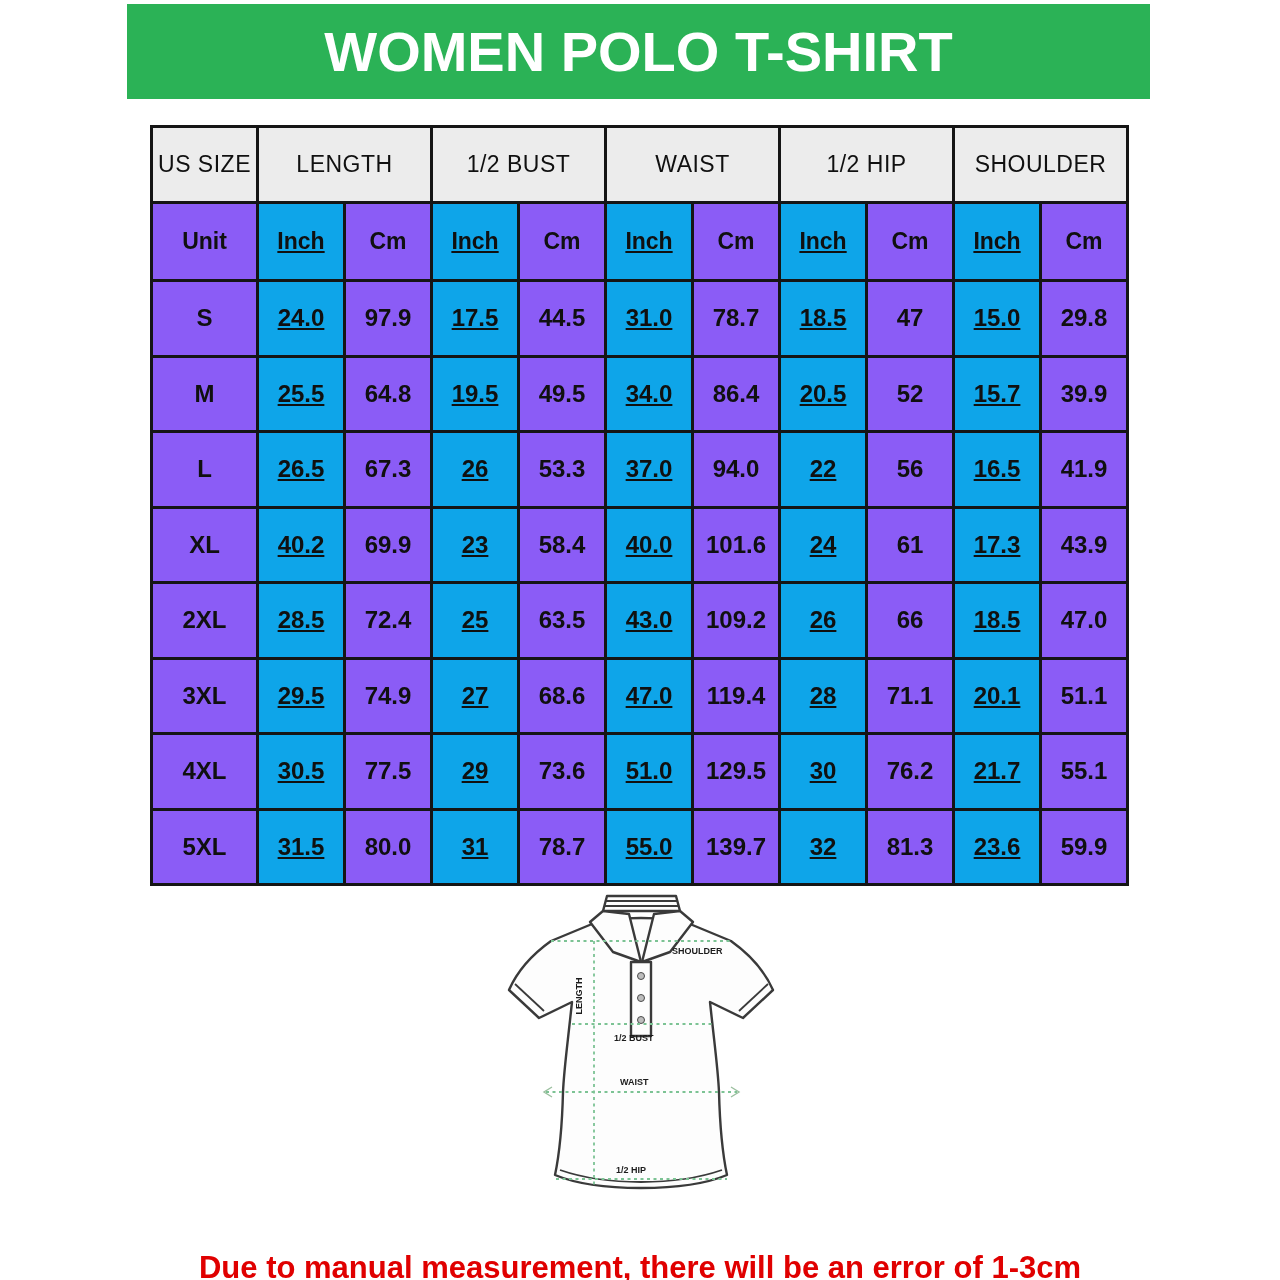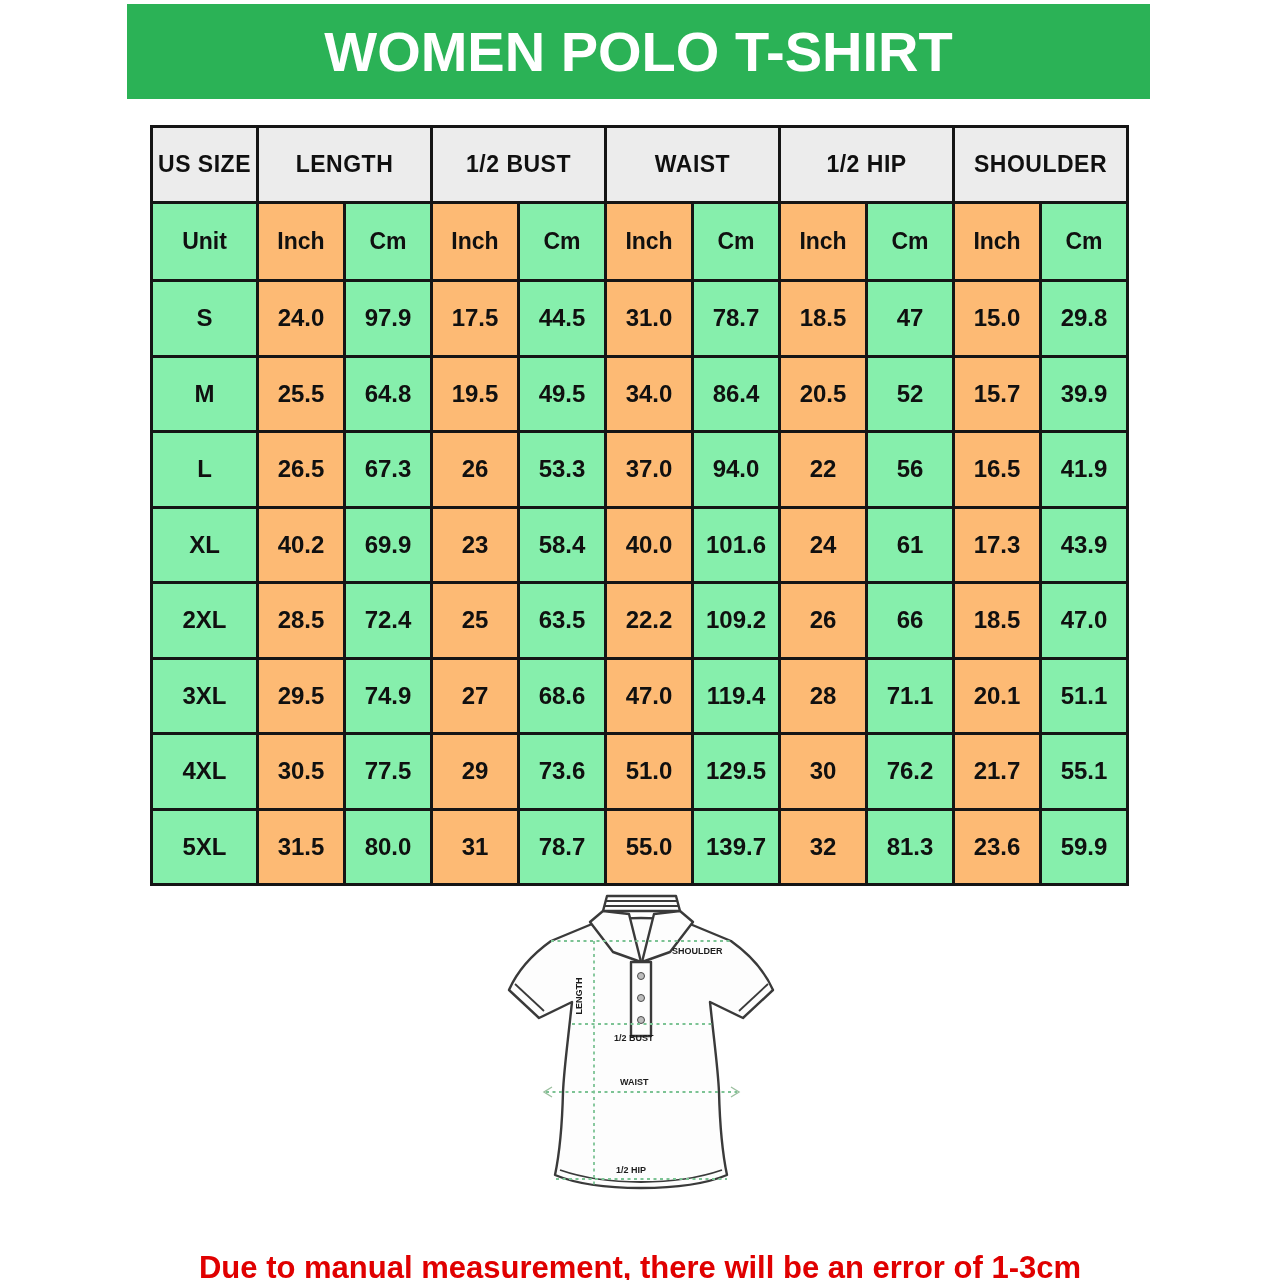--- a/index.html
+++ b/index.html
@@ -11,23 +11,23 @@
             background:#2bb256; display:flex; align-items:center; justify-content:center; }
   .banner h1 { color:#ffffff; font-size:56px; font-weight:bold; letter-spacing:0px;text-align:center; }
 
   table.size-table { position:absolute; left:150px; top:125px; width:976px;
                      border-collapse:collapse; table-layout:fixed; }
   .size-table th, .size-table td { border:3px solid #151515; text-align:center;
                                    vertical-align:middle; color:#101010; padding:0; }
   .group-row { height:76px; }
   .unit-row  { height:78px; }
   .size-table tbody tr { height:75.5px; }
-  th.group-th { background:#ececec; font-size:23px; font-weight:bold; letter-spacing:0.5px; }
-  .col-shaded { background:#86efac; }
-  .col-plain  { background:#fdba74; }
+  th.group-th { background:#ececec; font-size:23px; font-weight:normal; letter-spacing:0.5px; }
+  .col-shaded { background:#8b5cf6; }
+  .col-plain  { background:#0ea5e9;text-decoration:underline; }
   .unit-cell  { font-size:23px; font-weight:bold; }
   .size-cell  { font-size:24px; font-weight:bold; }
   .data-cell  { font-size:24px; font-weight:bold; }
 
   .diagram { position:absolute; left:494px; top:884px; width:295px; height:325px; }
   .diagram svg { width:100%; height:100%; }
   .shirt-line { fill:#fdfdfd; stroke:#3a3a3a; stroke-width:2.4; stroke-linejoin:round; }
   .shirt-detail { fill:none; stroke:#3a3a3a; stroke-width:1.8; }
   .dash { fill:none; stroke:#7cc394; stroke-width:1.8; stroke-dasharray:3 3.5; }
   .dash-arrow { fill:none; stroke:#9bbf9f; stroke-width:1.4; }
@@ -134,21 +134,21 @@
           <td class="col-shaded data-cell">61</td>
           <td class="col-plain data-cell">17.3</td>
           <td class="col-shaded data-cell">43.9</td>
         </tr>
         <tr>
           <th class="col-shaded size-cell">2XL</th>
           <td class="col-plain data-cell">28.5</td>
           <td class="col-shaded data-cell">72.4</td>
           <td class="col-plain data-cell">25</td>
           <td class="col-shaded data-cell">63.5</td>
-          <td class="col-plain data-cell">22.2</td>
+          <td class="col-plain data-cell">43.0</td>
           <td class="col-shaded data-cell">109.2</td>
           <td class="col-plain data-cell">26</td>
           <td class="col-shaded data-cell">66</td>
           <td class="col-plain data-cell">18.5</td>
           <td class="col-shaded data-cell">47.0</td>
         </tr>
         <tr>
           <th class="col-shaded size-cell">3XL</th>
           <td class="col-plain data-cell">29.5</td>
           <td class="col-shaded data-cell">74.9</td>

